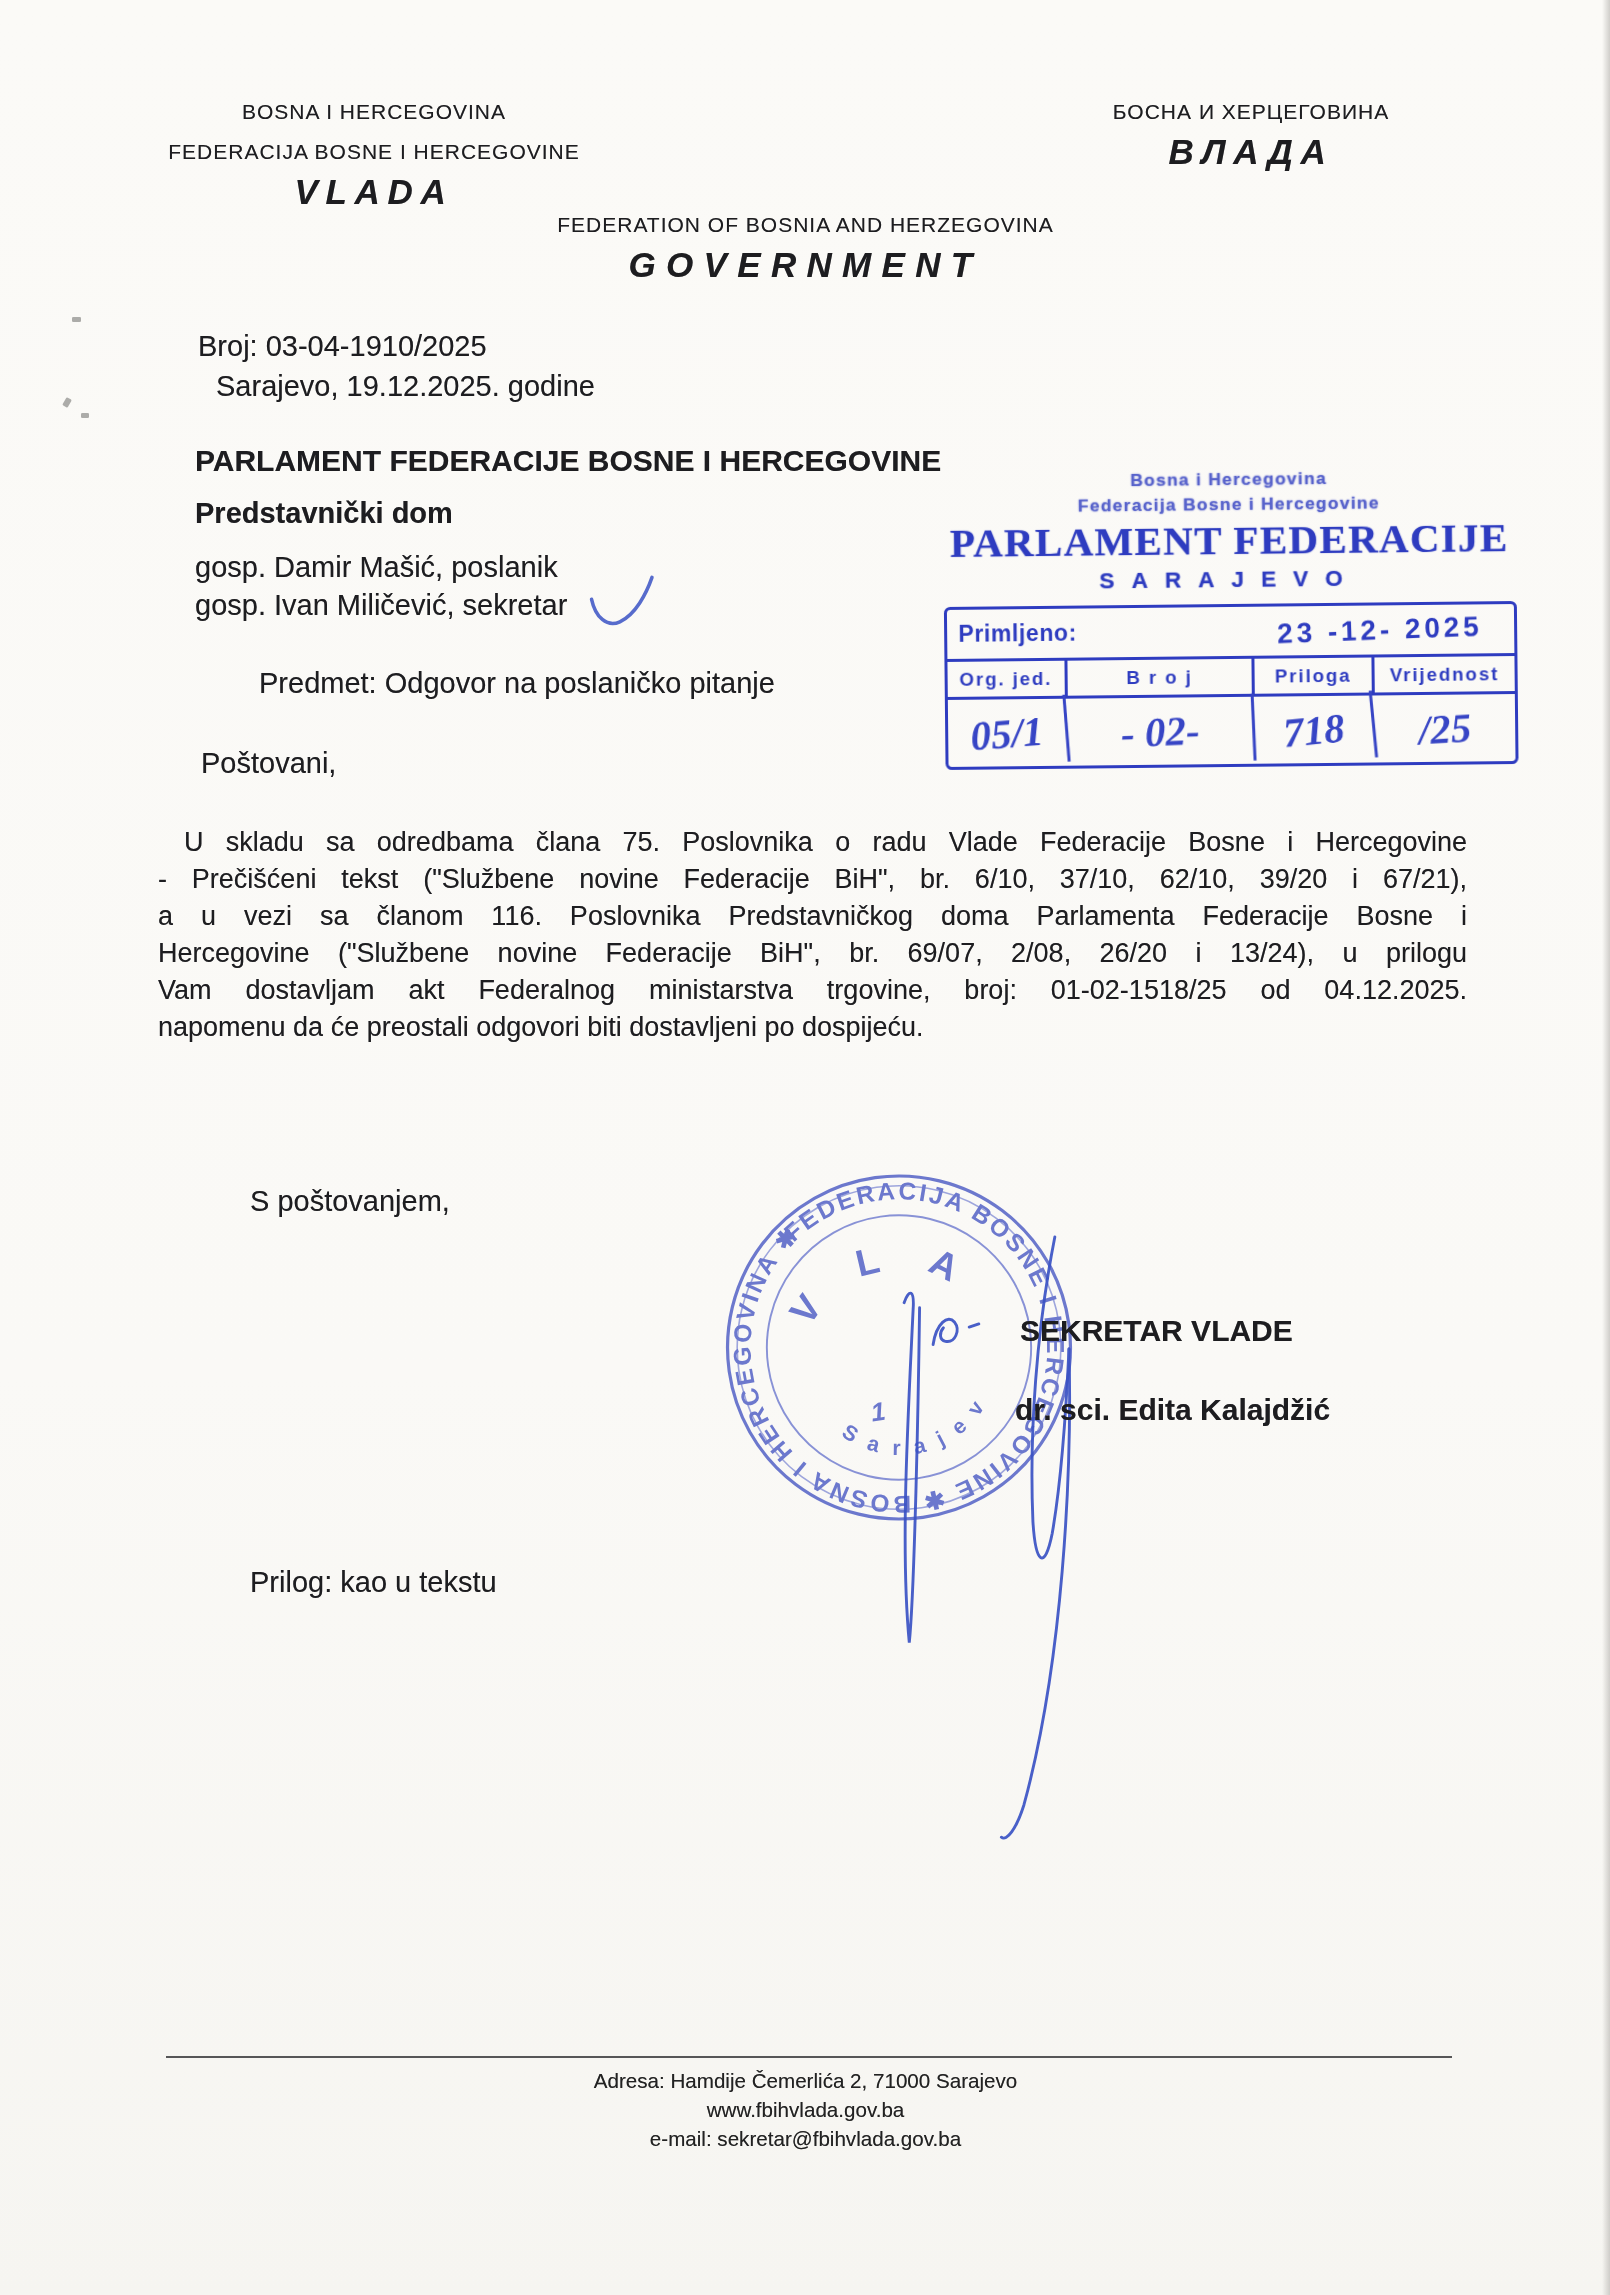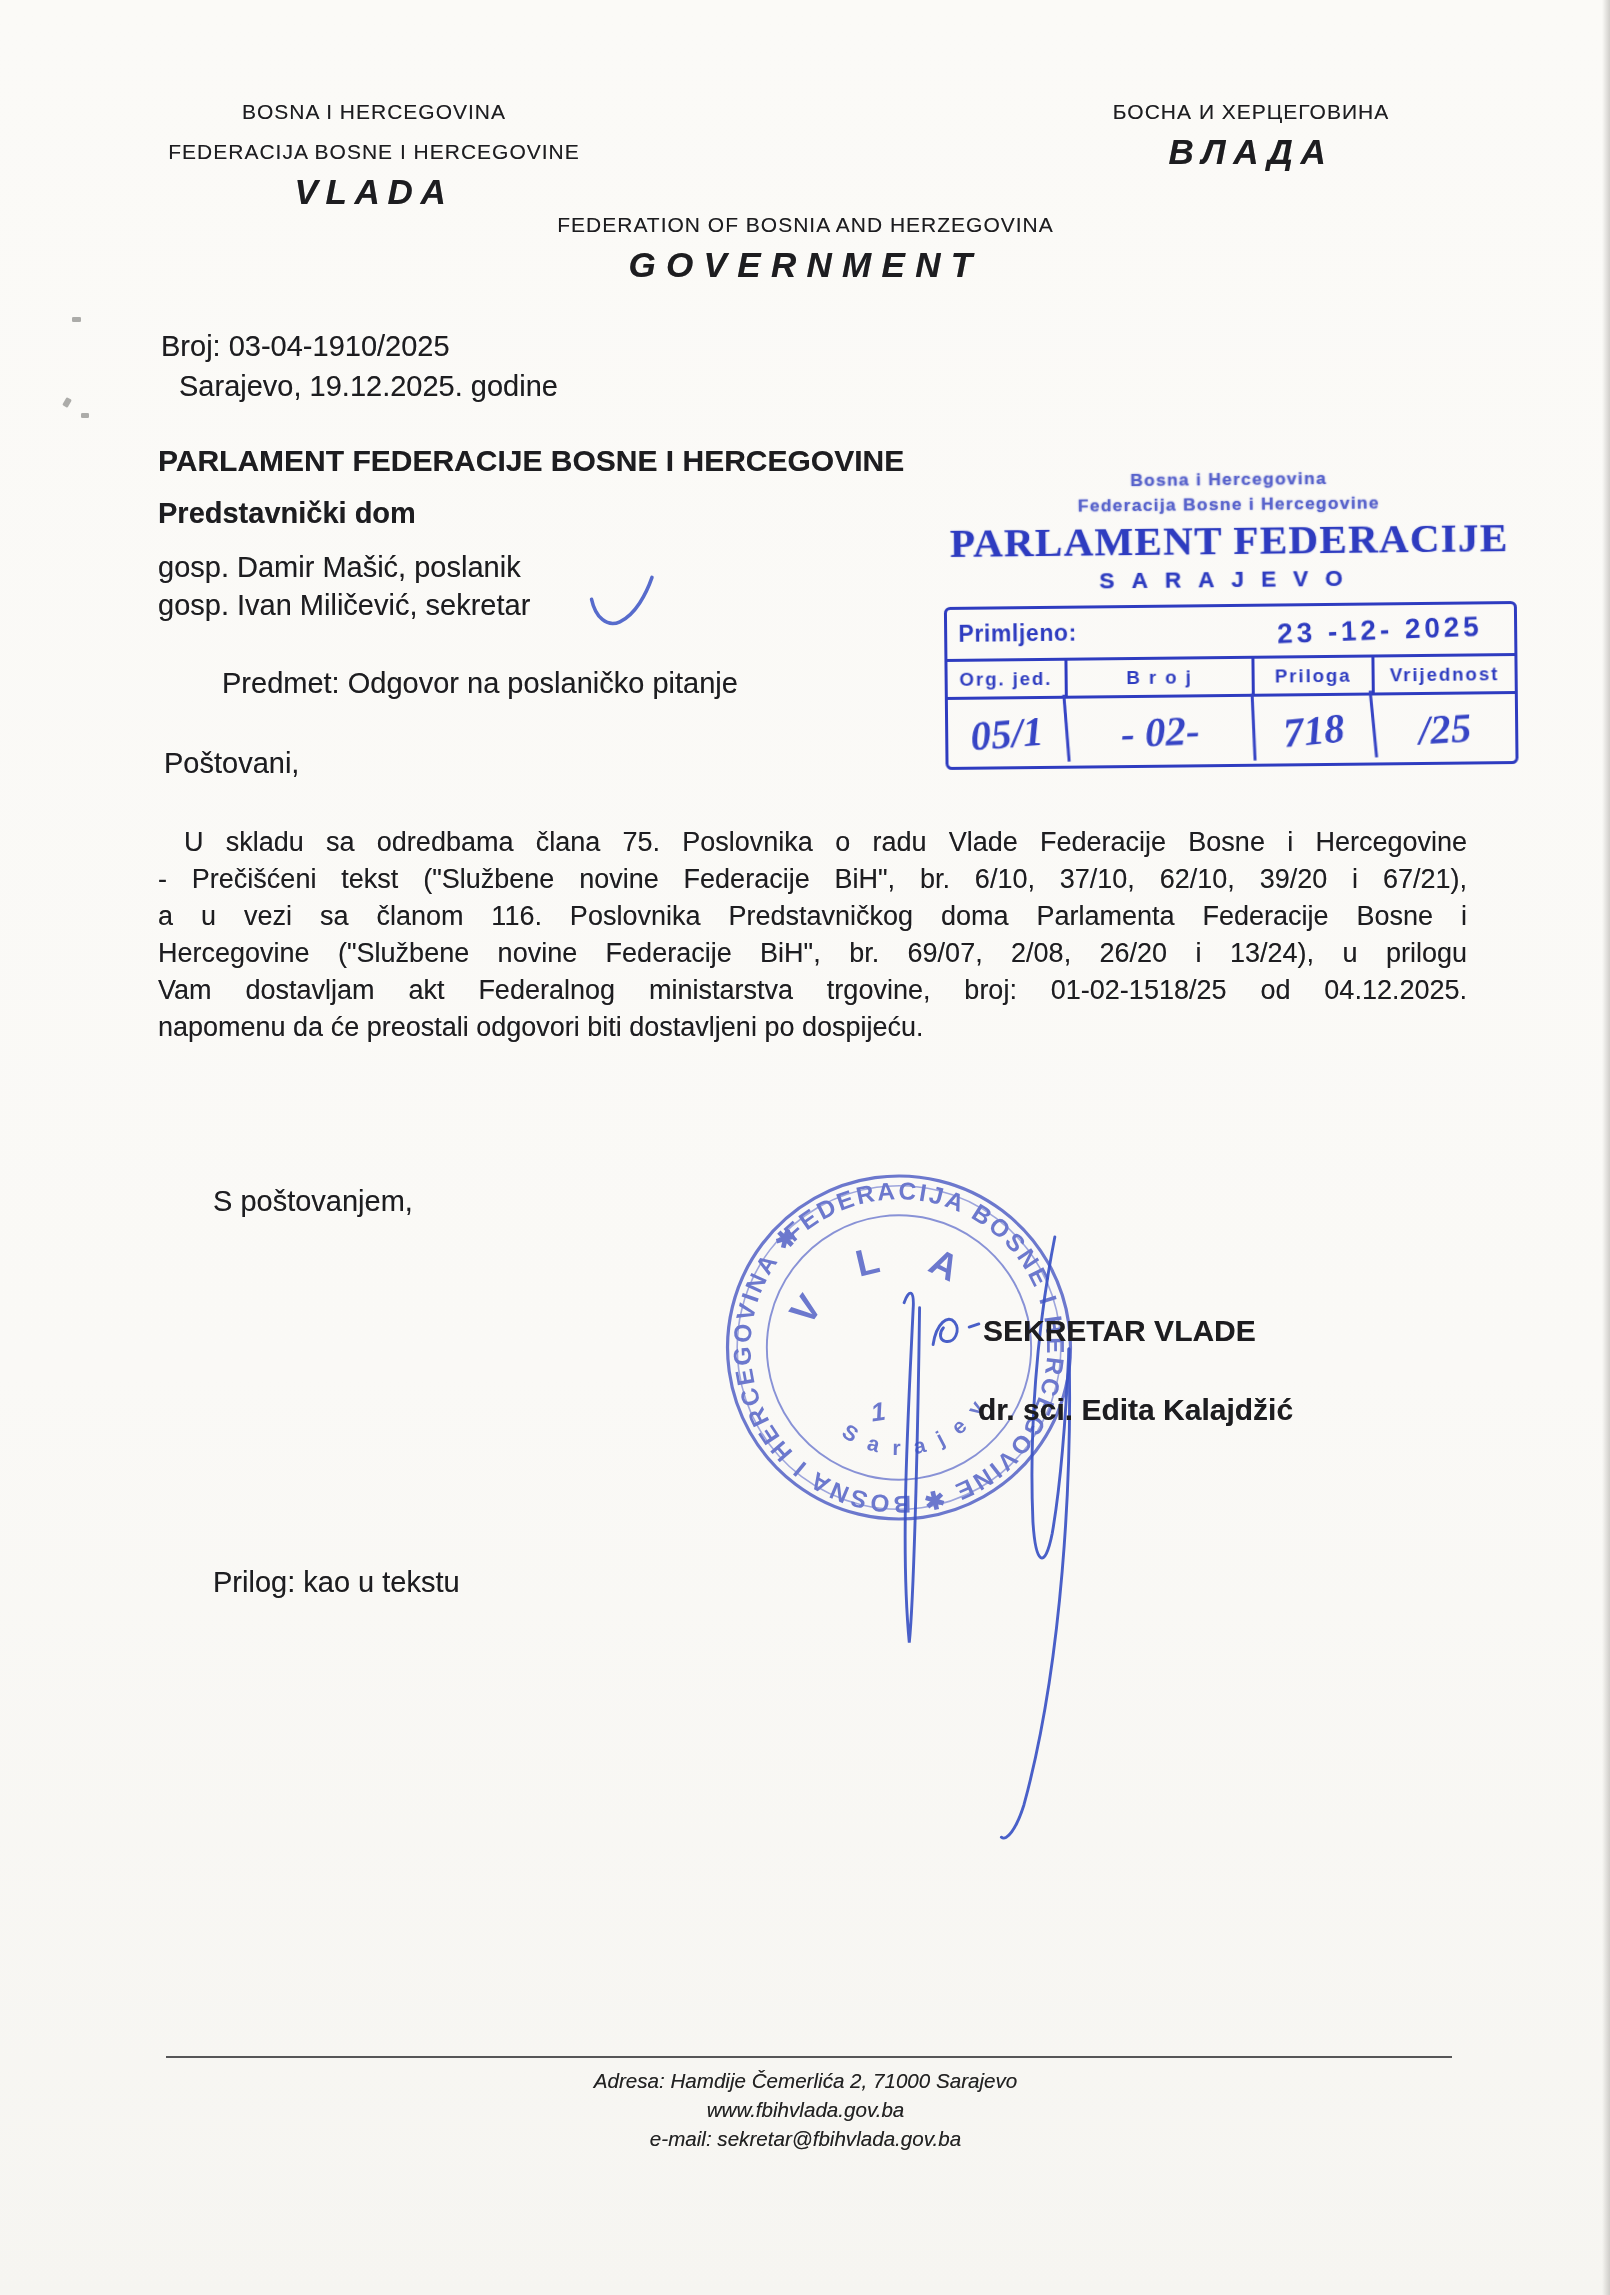--- a/index.html
+++ b/index.html
@@ -11,21 +11,21 @@
   }
   .abs{position:absolute;}
   .typed{ text-shadow:0 0 0.6px rgba(25,25,28,.45); }
 
   
   .hdr{ text-align:center; font-size:21px; letter-spacing:1px; line-height:40px; white-space:nowrap;}
   .hdr .org{ font-weight:bold; font-style:italic; font-size:35px; letter-spacing:7.7px; }
   .hdr-center .org{ letter-spacing:10.3px; }
 
   
-  .line45{ font-size:29px; white-space:nowrap; }
+  .line45{ font-size:29px; white-space:nowrap;margin-left:37px; }
   .bold{ font-weight:bold; }
   .body-block{ width:1309px; font-size:27px; line-height:37px; }
   .jline{ text-align:justify; text-align-last:justify; white-space:normal; }
   .jline-first{ text-indent:26px; }
   .jline-last{ text-align:left; text-align-last:left; }
 
   
   .rstamp{
     color:#2231bd; width:588px; transform:rotate(-0.6deg);
     filter:blur(0.3px); opacity:.94;
@@ -175,20 +175,20 @@
       <path d="M368 212 C373 410 358 700 298 920 C286 958 271 977 263 970"></path>
     </g>
   </svg>
 
   <div class="abs line45 bold typed" style="left:983px;top:1314px;font-size:30px;">SEKRETAR VLADE</div>
   <div class="abs line45 bold typed" style="left:978px;top:1393px;font-size:30px;">dr. sci. Edita Kalajdžić</div>
 
   <div class="abs line45 typed" style="left:213px;top:1566px;">Prilog: kao u tekstu</div>
 
   <div class="abs footer-rule" style="left:166px;top:2056px;width:1286px;"></div>
-  <div class="abs footer typed" style="top:2066px;font-style:italic;">
+  <div class="abs footer typed" style="top:2066px;">
     <div>Adresa: Hamdije Čemerlića 2,  71000 Sarajevo</div>
     <div>www.fbihvlada.gov.ba</div>
     <div>e-mail: sekretar@fbihvlada.gov.ba</div>
   </div>
 
 </div>
 
 
 </body></html>

